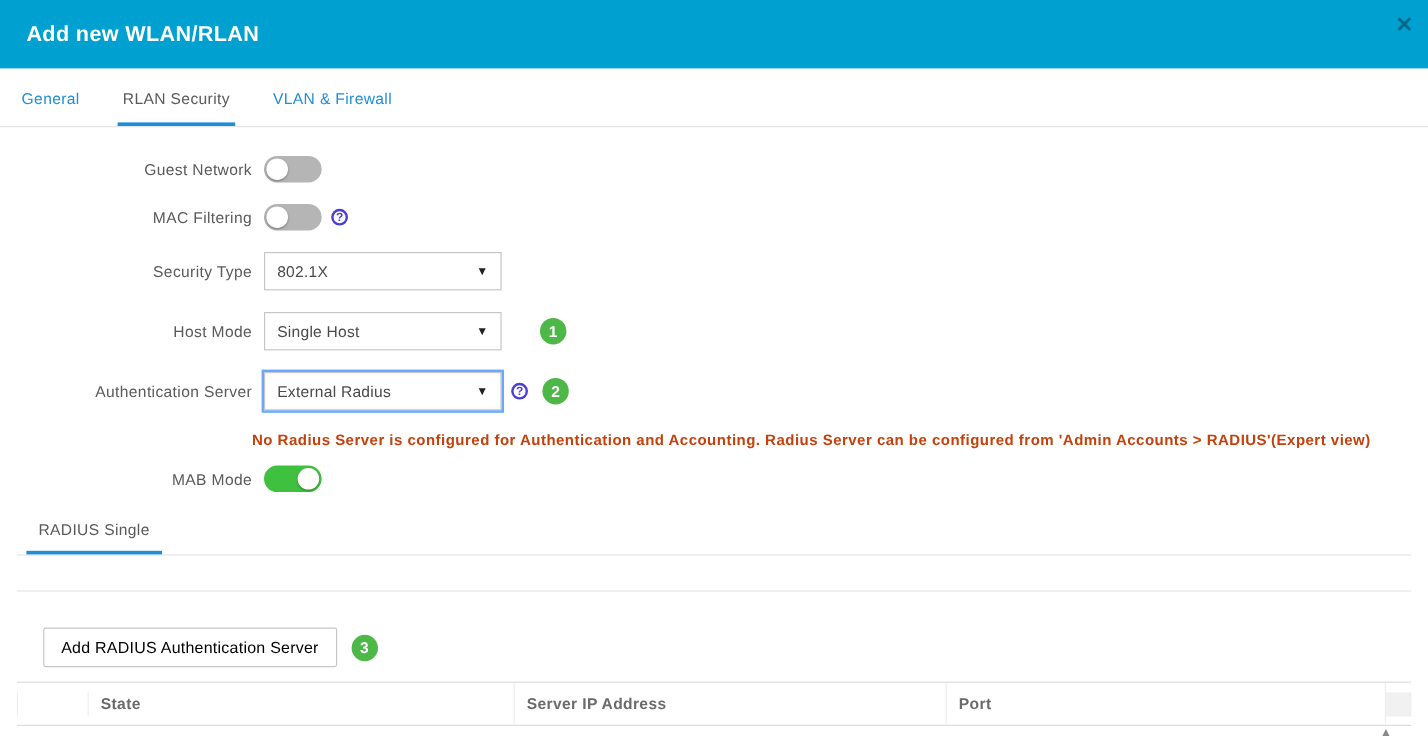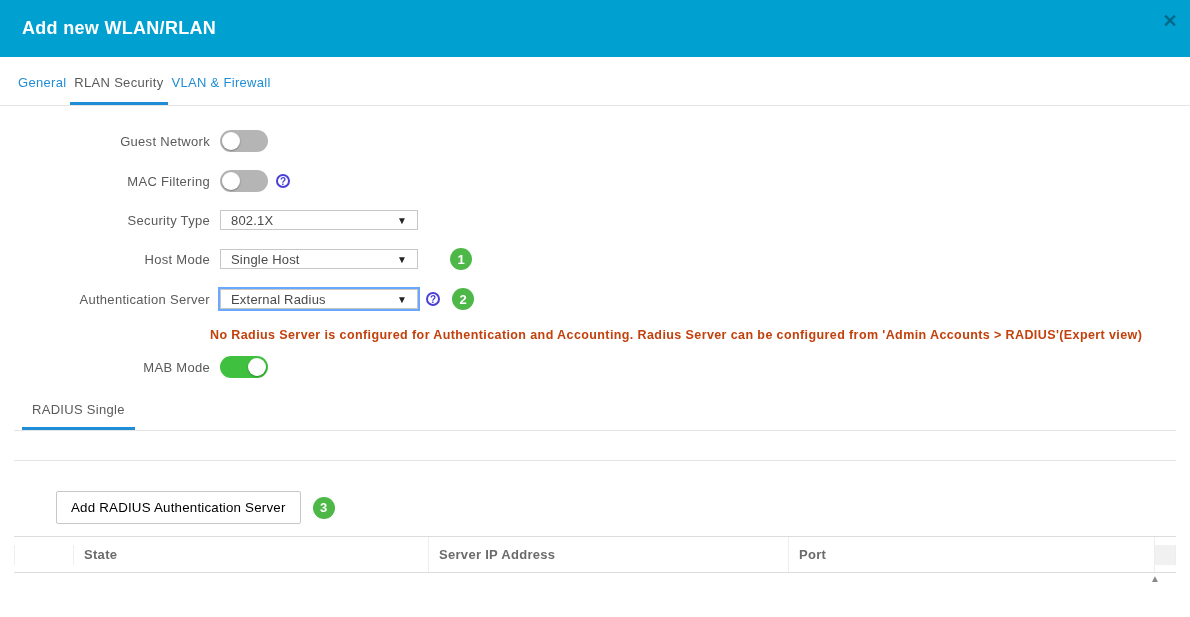--- a/index.html
+++ b/index.html
@@ -23,20 +23,21 @@
   .close-x {
     position: absolute;
     right: 12px;
     top: 10px;
     font-size: 18px;
     color: rgba(0,0,0,0.35);
     cursor: pointer;
   }
   .tabs {
     display: flex;
+    gap: 28px;
     padding: 14px 14px 0 14px;
     border-bottom: 1px solid #e4e4e4;
   }
   .tab {
     color: #1f8ed6;
     padding: 4px 4px 12px 4px;
     cursor: pointer;
     letter-spacing: 0.3px;
   }
   .tab.active {
@@ -96,21 +97,21 @@
     font-weight: bold;
     display: inline-flex;
     align-items: center;
     justify-content: center;
     margin-left: 8px;
     cursor: pointer;
     flex-shrink: 0;
   }
   .select {
     width: 198px;
-    height: 20px;
+    height: 32px;
     border: 1px solid #c7c7c7;
     background: #fff;
     display: flex;
     align-items: center;
     justify-content: space-between;
     padding: 0 10px;
     cursor: pointer;
     letter-spacing: 0.2px;
   }
   .select.highlight {
@@ -159,21 +160,20 @@
     display: flex;
     align-items: center;
   }
   .btn {
     border: 1px solid #c7c7c7;
     background: #fff;
     padding: 8px 14px;
     cursor: pointer;
     border-radius: 2px;
     letter-spacing: 0.2px;
-    margin-left: 20px;
   }
   .table {
     margin: 0 14px;
     border-top: 1px solid #dcdcdc;
     border-bottom: 1px solid #dcdcdc;
   }
   .table-head {
     display: flex;
     align-items: center;
   }

